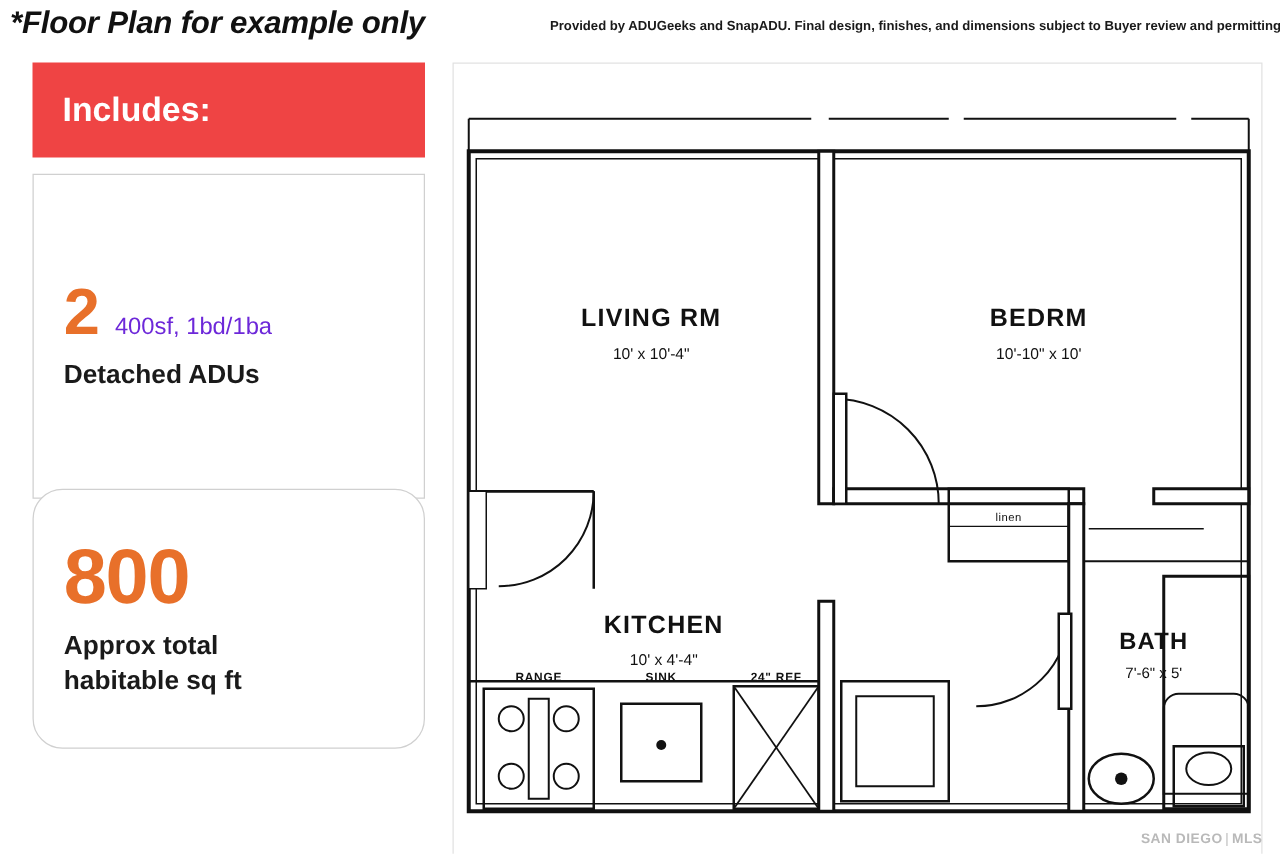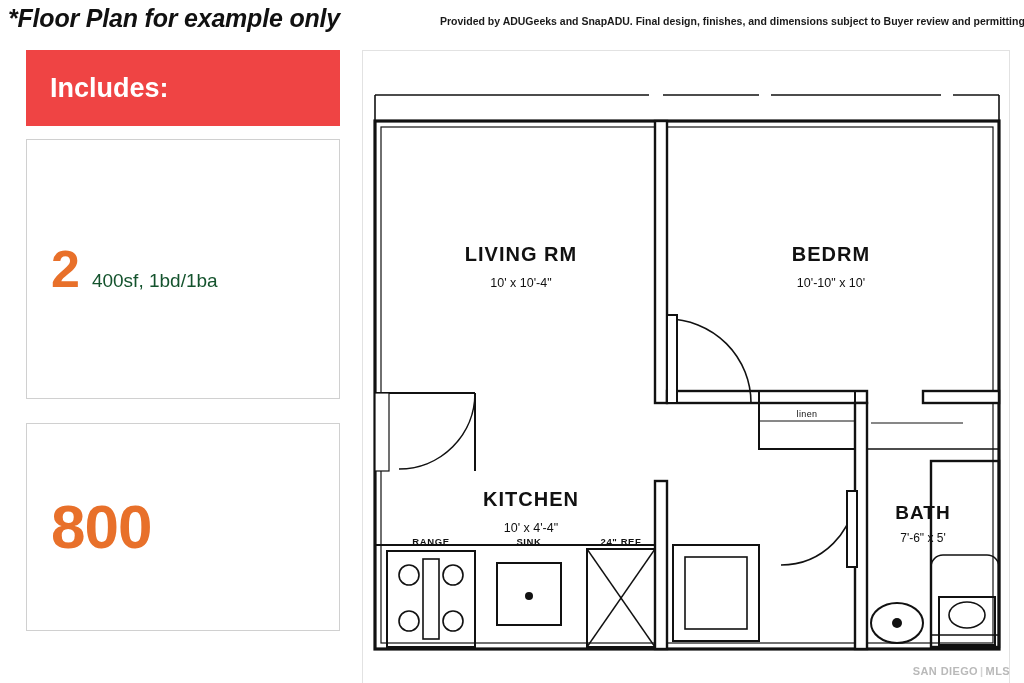--- a/index.html
+++ b/index.html
@@ -56,39 +56,39 @@
     position: absolute;
     left: 26px;
     width: 314px;
     background: #ffffff;
     border: 1px solid #d0d0d0;
     display: flex;
     flex-direction: column;
     justify-content: center;
   }
   .card-a { top: 139px; height: 260px; }
-  .card-b { top: 423px; height: 208px; }
+  .card-b { top: 391px; height: 208px; border-radius: 24px; }
 
   .card-inner { padding: 0 24px; }
 
   .stat-row {
     display: flex;
     align-items: baseline;
     gap: 12px;
   }
   .stat-number {
     color: #e8702a;
     font-weight: bold;
     line-height: 1;
   }
   .stat-number.small { font-size: 52px; }
   .stat-number.big { font-size: 62px; letter-spacing: -1px; }
   .stat-sub {
     font-size: 19px;
-    color: #14532d;
+    color: #6d28d9;
     font-weight: normal;
   }
   .stat-label {
     margin-top: 10px;
     font-size: 21px;
     font-weight: bold;
     color: #1a1a1a;
     line-height: 1.35;
   }
 
@@ -125,28 +125,31 @@
   <div class="includes-header">
     <span>Includes:</span>
   </div>
 
   <div class="card card-a">
     <div class="card-inner">
       <div class="stat-row">
         <div class="stat-number small">2</div>
         <div class="stat-sub">400sf, 1bd/1ba</div>
       </div>
+      <div class="stat-label">Detached ADUs</div>
     </div>
   </div>
 
   <div class="card card-b">
     <div class="card-inner">
       <div class="stat-row">
         <div class="stat-number big">800</div>
       </div>
+      <div class="stat-label" style="white-space:pre-line">Approx total
+habitable sq ft</div>
     </div>
   </div>
 
   <div class="plan-panel">
     <svg class="plan-svg" width="646" height="618" viewBox="0 0 646 618">
       <g fill="none" stroke="#111111" stroke-width="2.2">
 
         <line x1="12" y1="44" x2="286" y2="44" stroke-width="1.6"></line>
         <line x1="300" y1="44" x2="396" y2="44" stroke-width="1.6"></line>
         <line x1="408" y1="44" x2="578" y2="44" stroke-width="1.6"></line>

